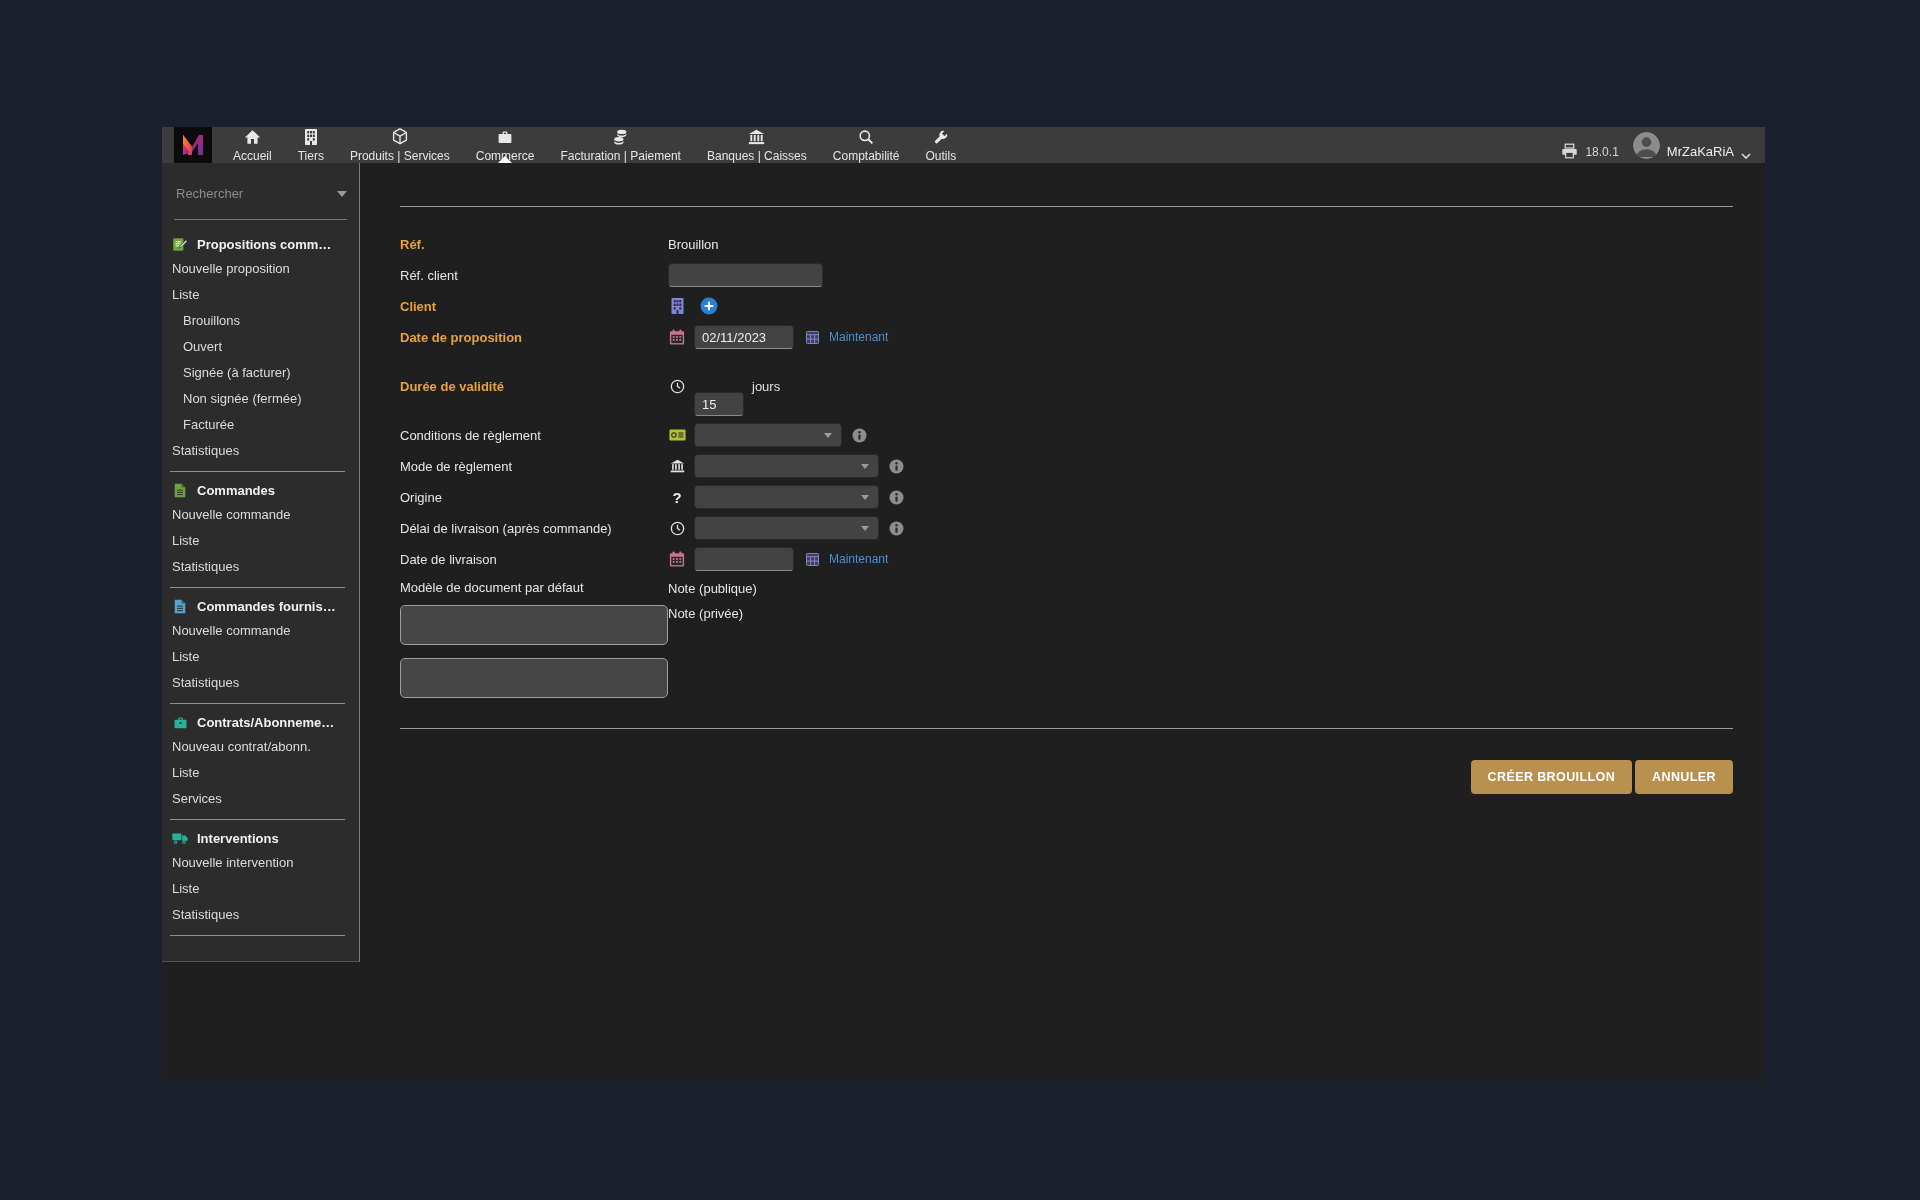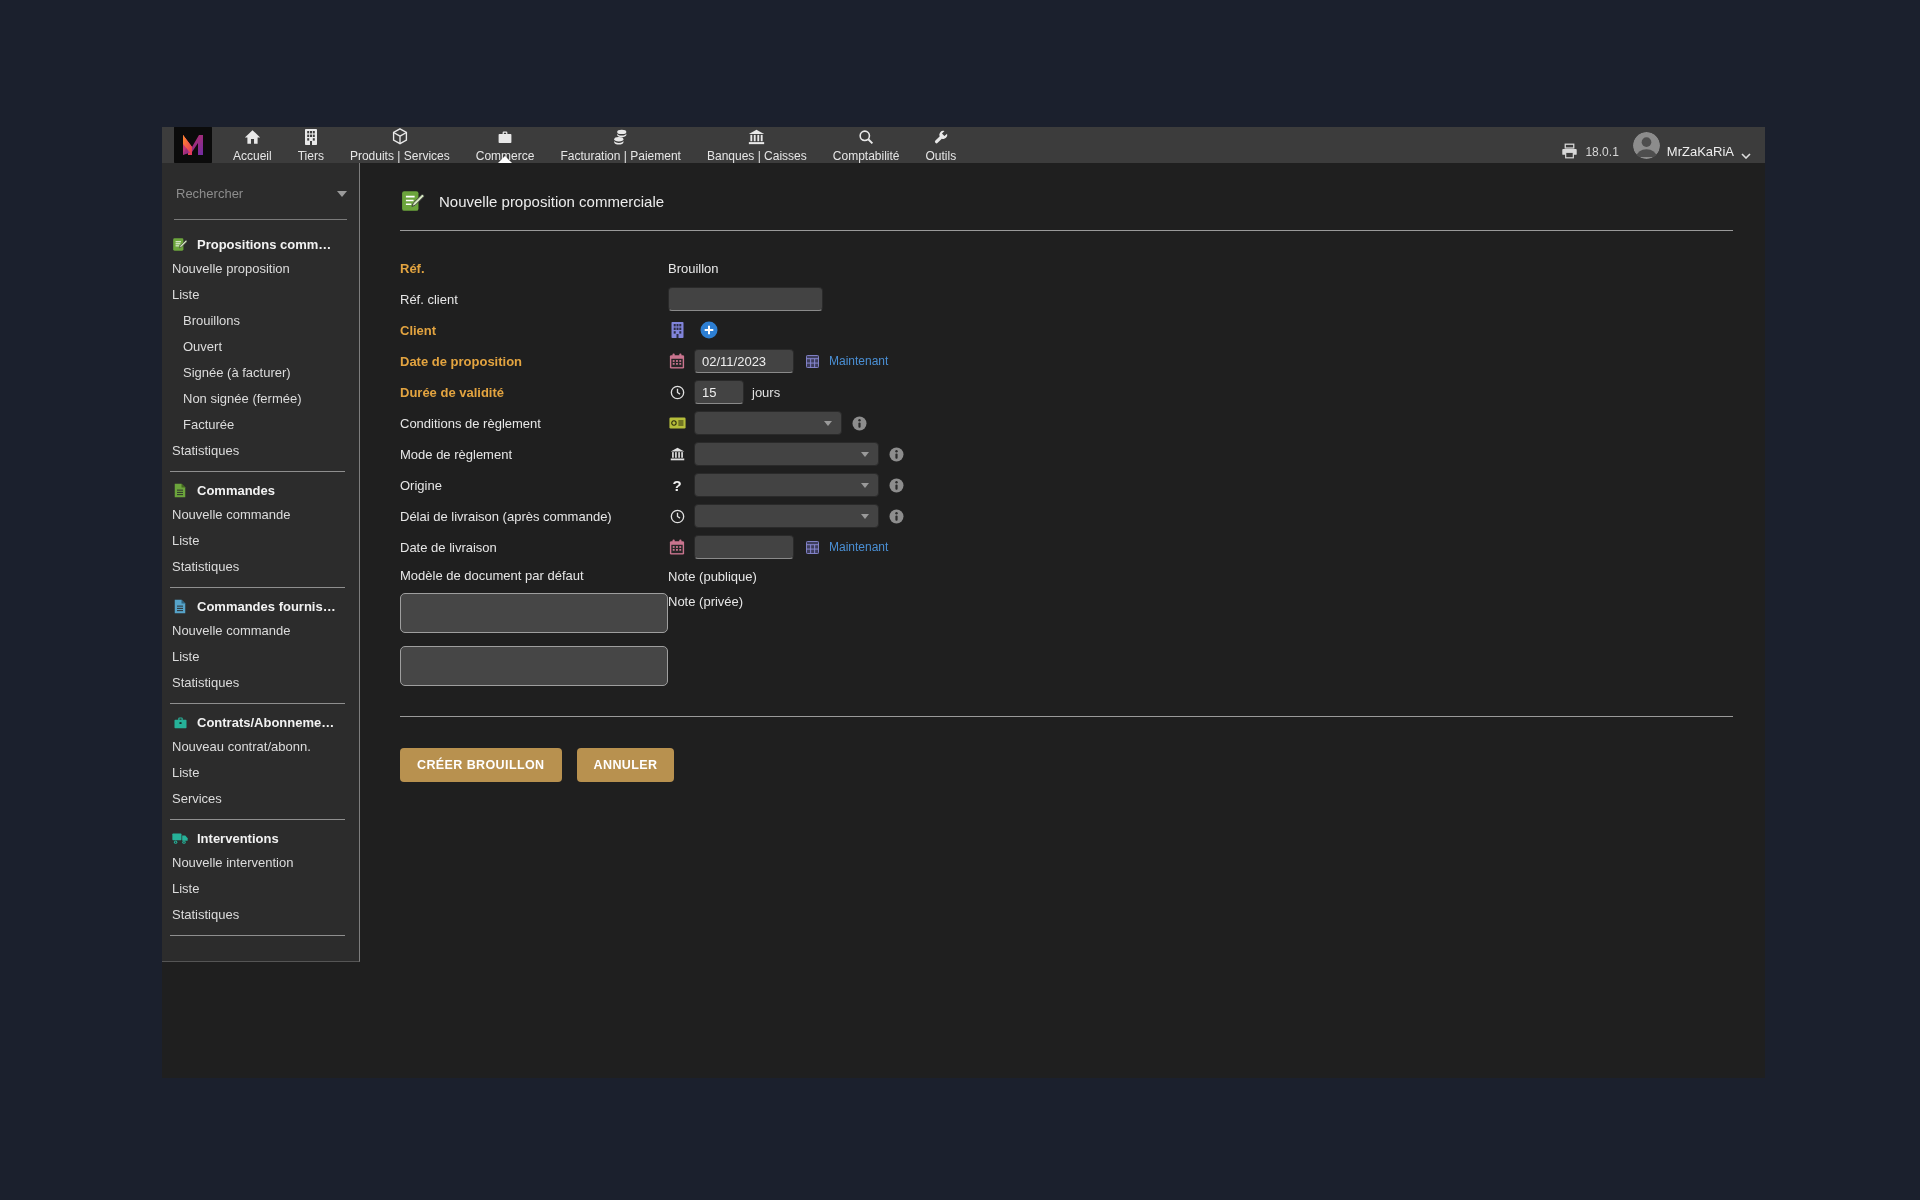--- a/index.html
+++ b/index.html
@@ -84,42 +84,42 @@
   .flabel.req { color:#e3a440; font-weight:bold; }
   .flabel.top { align-self:start; padding-top:3px; }
   .ffield { display:flex; align-items:center; gap:8px; min-height:24px; }
   .ficon { display:flex; width:18px; justify-content:center; flex:0 0 auto; }
   .qmark { font-size:15px; font-weight:bold; color:#f0f0f0; width:18px; text-align:center; }
   .tinput {
     background:#434343; border:1px solid #2a2a2a; border-bottom:1px solid #8a8a8a;
     border-radius:4px; height:24px; color:#eeeeee; font-size:13px;
     padding:0 7px; font-family:inherit; outline:none;
   }
-  .w155 { width:155px; } .w100 { width:100px; } .w50 { width:50px; }
+  .w155 { width:155px; } .w100 { width:100px; } .w50 { width:50px;margin-top:36px; }
   .select {
     background:#434343; border:1px solid #2a2a2a; border-radius:4px; height:24px;
     display:flex; align-items:center; padding:0 9px; color:#dddddd; cursor:pointer;
   }
   .sel-caret {
     margin-left:auto; border-left:4px solid transparent; border-right:4px solid transparent;
     border-top:5px solid #9a9a9a;
   }
   .sw475 { width:475px; } .sw185 { width:185px; } .sw148 { width:148px; }
   .now-link { color:#4a8fd4; font-size:12px; cursor:pointer; margin-left:2px; }
   .picker { display:flex; cursor:pointer; margin-left:4px; }
   .info-badge { display:flex; cursor:pointer; margin-left:2px; }
   .plus-btn { display:flex; cursor:pointer; margin-left:6px; }
   .unit { color:#e0e0e0; }
   .static-val { color:#e8e8e8; }
   .note {
     width:965px; height:40px; background:#464646; border:1px solid #9e9e9e;
     border-radius:5px; resize:none; outline:none; color:#eee; font-family:inherit;
     margin:2px 0 4px 0;
   }
-  .btn-row { display:flex; justify-content:flex-start; gap:15px; margin-top:31px; }
+  .btn-row { display:flex; justify-content:flex-end; gap:3px; margin-top:31px; }
   .btn {
     background:#b8914f; border:none; border-radius:4px; color:#ffffff;
     font-weight:bold; font-size:12.5px; letter-spacing:0.4px;
     padding:10px 17px; cursor:pointer; font-family:inherit;
   }
 </style>
 </head>
 <body>
 
 <div class="app">
@@ -347,30 +347,20 @@
       </div>
       <div class="side-item">Nouvelle intervention</div>
       <div class="side-item">Liste</div>
       <div class="side-item">Statistiques</div>
 
       <div class="side-sep"></div>
       <div class="side-pad"></div>
     </aside>
 
     <main class="main">
-      <div class="page-title">
-        <span style="display:flex;">
-          <svg width="26" height="24" viewBox="0 0 22 22">
-              <rect x="1" y="2" width="15" height="18" rx="2" fill="#6ca53c"></rect>
-              <path d="M4.5 7 h8 M4.5 10.5 h7 M4.5 14 h5" stroke="#fff" stroke-width="1.4"></path>
-              <path d="M21 6.8 L13 14.8 l-3 1.2 1.2-3 8-8 a1.5 1.5 0 0 1 1.8 1.8z" fill="#d7e8c2" stroke="#333" stroke-width="0.8"></path>
-            </svg>
-        </span>
-        <span>Nouvelle proposition commerciale</span>
-      </div>
       <hr class="rule">
 
       <div class="form">
 
         <div class="flabel req">Réf.</div>
         <div class="ffield">
             <span class="static-val">Brouillon</span>
           </div>
 
         <div class="flabel">Réf. client</div>

